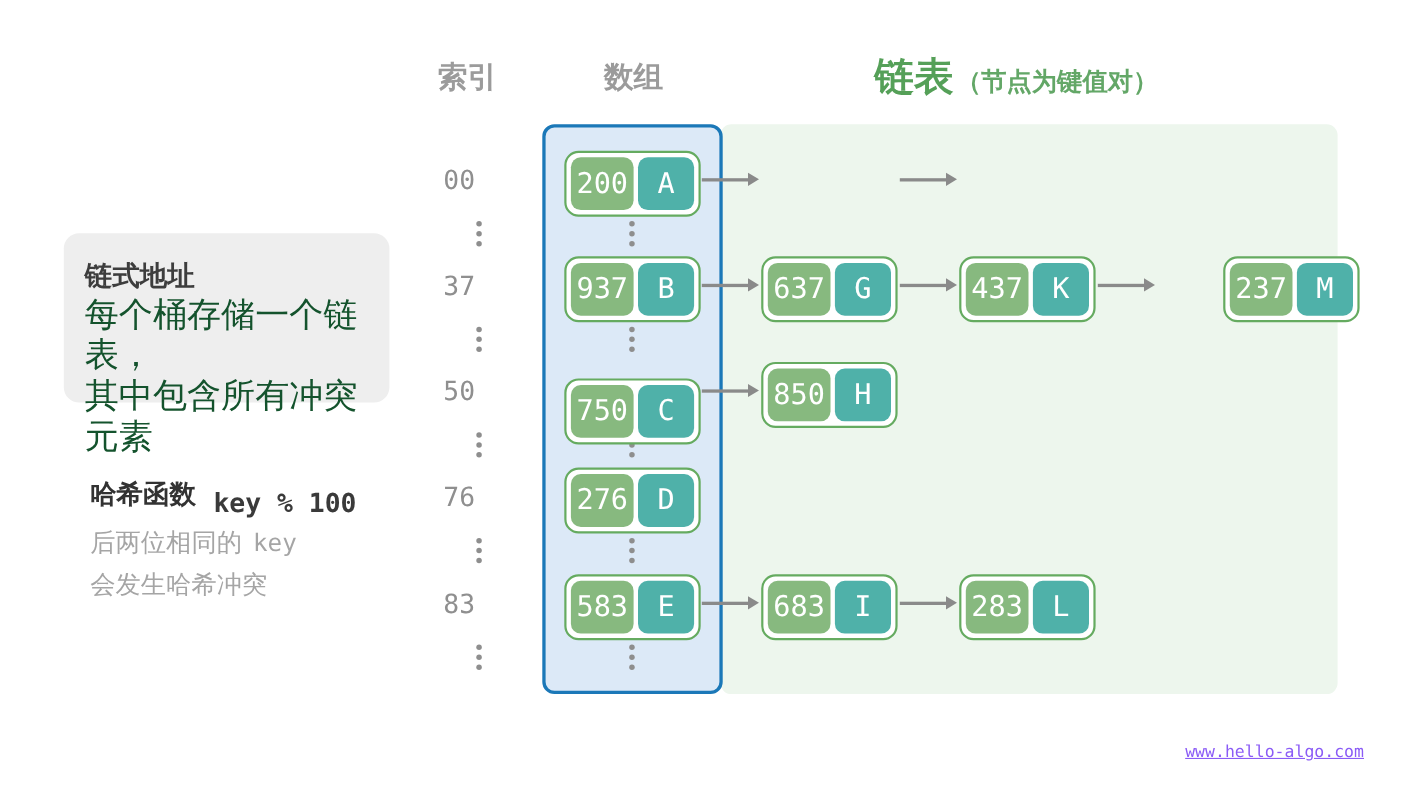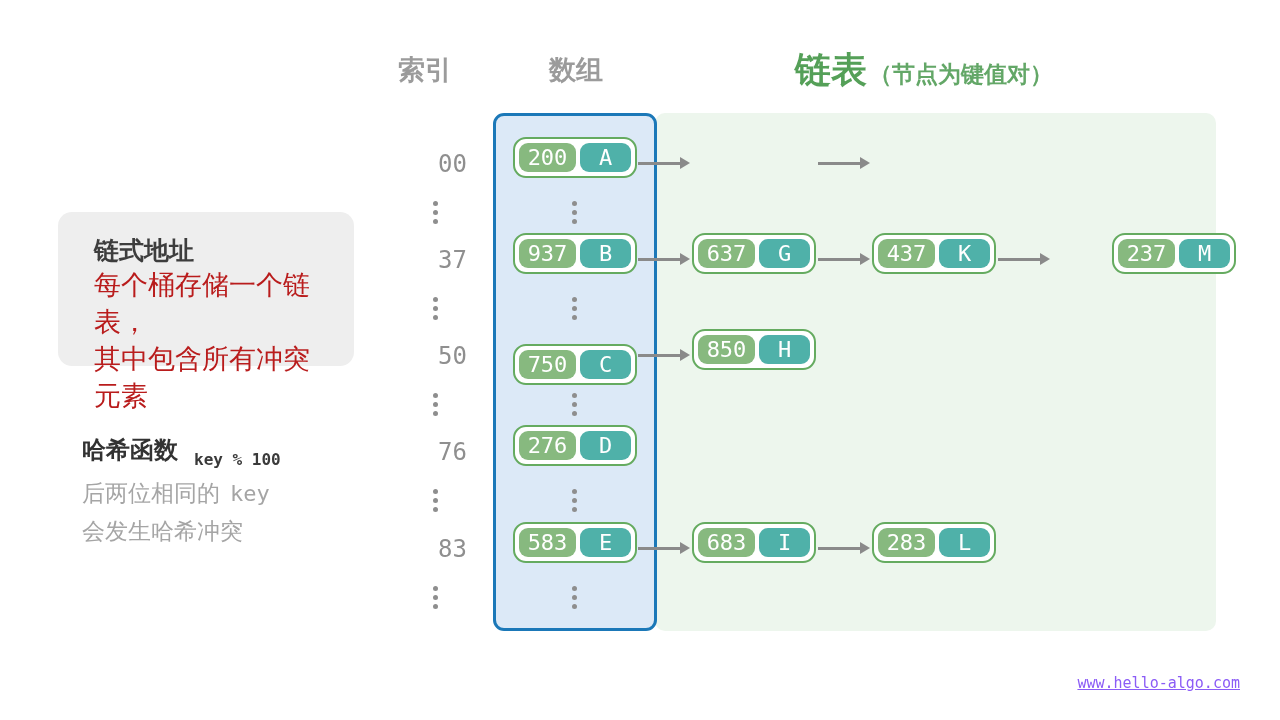--- a/index.html
+++ b/index.html
@@ -10,42 +10,42 @@
   }
   .stage{position:absolute;inset:0;}
   
   .hdr{position:absolute;top:54px;height:32px;line-height:32px;font-size:27px;font-weight:700;color:var(--hdr_gray,#9b9b9b);}
   .hdr-index{left:398px;width:70px;text-align:left;}
   .hdr-array{left:533px;width:70px;text-align:right;}
   .hdr-list{left:795px;display:flex;align-items:baseline;}
   .hdr-list-main{font-size:36px;font-weight:700;color:var(--accent_green,#55a058);}
   .hdr-list-note{font-size:23px;font-weight:600;color:var(--accent_green_light,#63a767);margin-left:2px;}
   
-  .info-box{position:absolute;left:58px;top:212px;width:296px;height:154px;background:var(--panel_gray,#eeeeee);border-radius:14px;box-sizing:border-box;padding:22px 36px;}
+  .info-box{position:absolute;left:58px;top:212px;width:296px;height:154px;background:var(--panel_gray,#eeeeee);border-radius:14px;box-sizing:border-box;padding:22px 19px;}
   .info-title{font-size:25px;font-weight:700;color:#3d3d3d;}
-  .info-line{font-size:27px;color:#b91c1c;line-height:37px;}
+  .info-line{font-size:31px;color:#14532d;line-height:37px;}
   .info-line:first-of-type{margin-top:12px;}
   .hash-note{position:absolute;left:82px;top:434px;}
-  .hash-row1{display:flex;align-items:flex-start;height:30px;}
+  .hash-row1{display:flex;align-items:center;height:30px;}
   .hash-label{font-size:24px;font-weight:700;color:#323232;}
-  .hash-formula{font-family:"DejaVu Sans Mono","Liberation Mono",monospace;font-size:16px;font-weight:600;color:#3a3a3a;margin-left:16px;margin-top:16px;}
+  .hash-formula{font-family:"DejaVu Sans Mono","Liberation Mono",monospace;font-size:24px;font-weight:600;color:#3a3a3a;margin-left:16px;margin-top:16px;}
   .hash-row2{margin-top:14px;height:30px;line-height:30px;font-size:23px;color:#a5a5a5;display:flex;align-items:baseline;}
   .hash-row2 .code{font-family:"DejaVu Sans Mono","Liberation Mono",monospace;font-size:22px;margin-left:10px;color:#a5a5a5;}
   .hash-row3{margin-top:8px;height:30px;line-height:30px;font-size:23px;color:#a5a5a5;}
   
   .list-region{position:absolute;left:655px;top:113px;width:561px;height:518px;background:var(--list_fill,#edf6ed);border-radius:10px;z-index:1;}
   .array-region{position:absolute;left:493px;top:113px;width:164px;height:518px;background:var(--array_fill,#dce9f7);border:3px solid var(--array_border,#1b78b8);border-radius:11px;box-sizing:border-box;z-index:2;}
   
-  .idx{position:absolute;left:403px;width:64px;height:30px;line-height:30px;text-align:right;font-family:"DejaVu Sans Mono","Liberation Mono",monospace;font-size:24px;color:#8f8f8f;z-index:3;}
+  .idx{position:absolute;left:403px;width:64px;height:30px;line-height:30px;text-align:left;font-family:"DejaVu Sans Mono","Liberation Mono",monospace;font-size:24px;color:#8f8f8f;z-index:3;}
   
   .vdots{position:absolute;display:flex;flex-direction:column;gap:4px;align-items:center;z-index:3;}
   .vdots i{width:5px;height:5px;border-radius:50%;background:#8e8e8e;}
   
   .node{position:absolute;display:flex;gap:4px;background:#ffffff;border:2px solid var(--node_border,#65ab60);border-radius:13px;padding:4px;z-index:3;}
-  .kbox,.vbox{height:29px;border-radius:9px;display:flex;align-items:center;justify-content:center;color:#ffffff;font-family:"DejaVu Sans Mono","Liberation Mono",monospace;font-size:22px;}
+  .kbox,.vbox{height:48px;border-radius:9px;display:flex;align-items:center;justify-content:center;color:#ffffff;font-family:"DejaVu Sans Mono","Liberation Mono",monospace;font-size:26px;}
   .kbox{width:57px;background:var(--key_green,#87b97f);}
   .vbox{width:51px;background:var(--value_teal,#4fb1a9);}
   
   .arrow{position:absolute;height:3px;background:var(--arrow_gray,#8a8a8a);z-index:3;}
   .arrow::after{content:"";position:absolute;right:-10px;top:-5px;width:0;height:0;border-left:10px solid var(--arrow_gray,#8a8a8a);border-top:6.5px solid transparent;border-bottom:6.5px solid transparent;}
   
   .watermark{position:absolute;right:40px;top:674px;font-family:"DejaVu Sans Mono","Liberation Mono",monospace;font-size:15px;color:#8b5cf6;z-index:3;text-decoration:underline;}
 </style>
 </head>
 <body>

